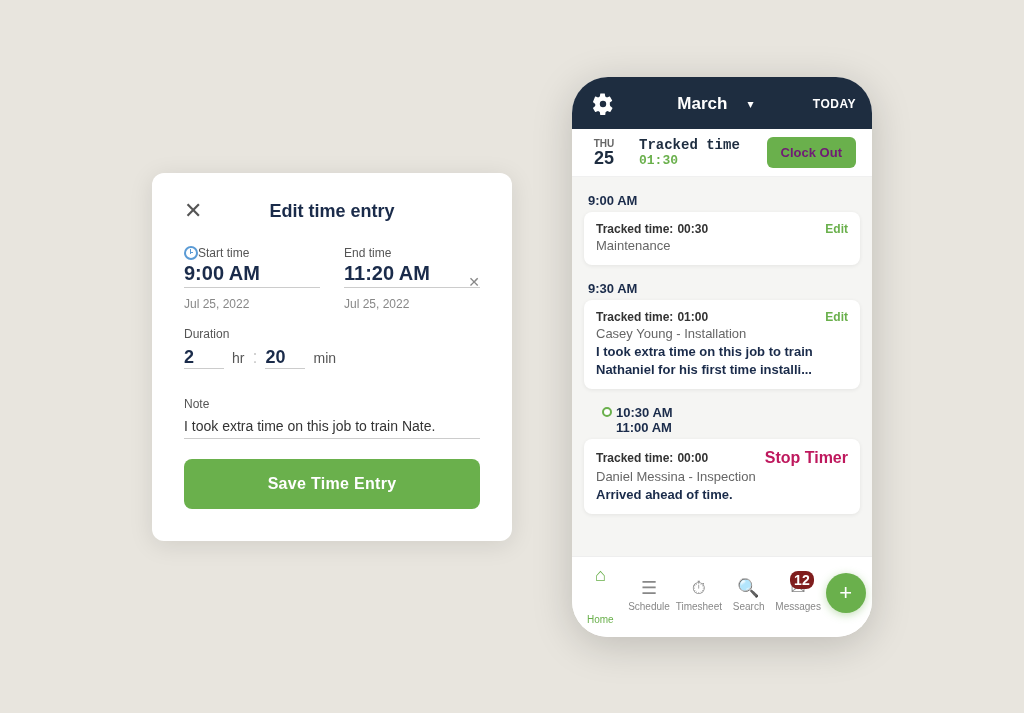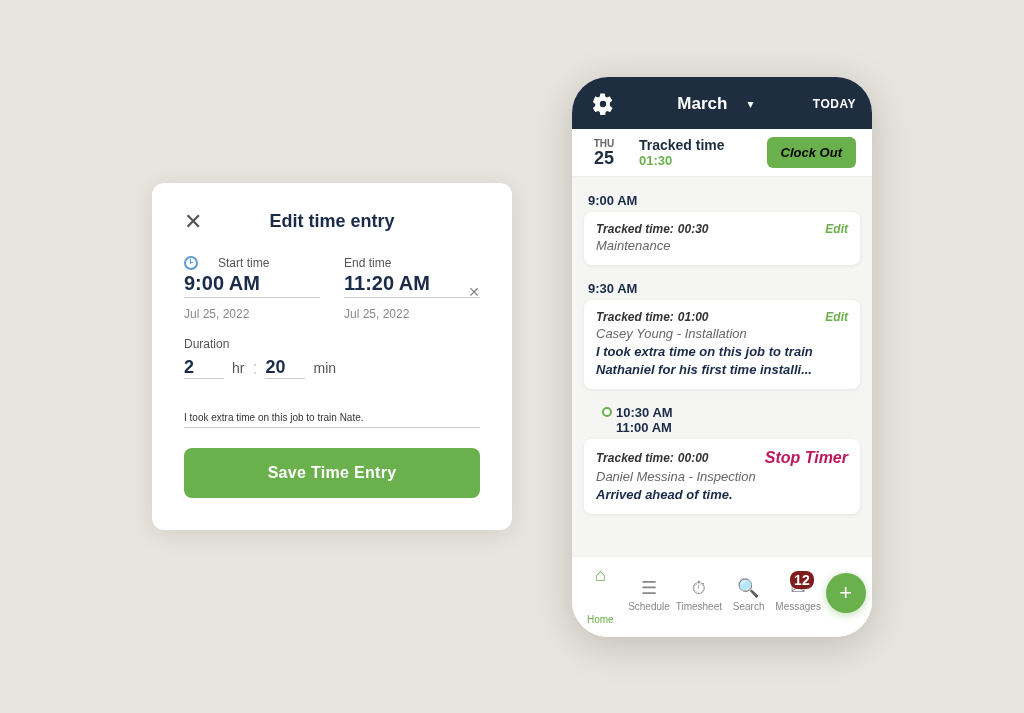--- a/index.html
+++ b/index.html
@@ -65,21 +65,21 @@
     .time-field {
       flex: 1;
       position: relative;
     }
     .time-label {
       font-size: 12px;
       color: #555;
       margin-bottom: 2px;
       display: flex;
       align-items: center;
-      gap: 20px;
+      gap: 0;
     }
     .clock-icon-small {
       width: 14px;
       height: 14px;
       border: 2px solid #5b9bd5;
       border-radius: 50%;
       display: inline-block;
       position: relative;
     }
     .clock-icon-small::after {
@@ -158,21 +158,21 @@
     }
     .note-label {
       font-size: 12px;
       color: #555;
       margin-bottom: 6px;
     }
     .note-input {
       width: 100%;
       border: none;
       border-bottom: 1.5px solid #ccc;
-      font-size: 10px;
+      font-size: 14px;
       color: #333;
       padding-bottom: 4px;
       background: transparent;
       outline: none;
       font-family: inherit;
     }
     .save-btn {
       width: 100%;
       background: #6ab04c;
       color: #fff;
@@ -263,41 +263,41 @@
       text-transform: uppercase;
     }
     .date-day-num {
       font-size: 18px;
       font-weight: 700;
       color: #1e2d40;
       line-height: 1;
     }
     .tracked-info {
       flex: 1;
+      font-family: Liberation Mono, monospace;
     }
     .tracked-title {
       font-size: 14px;
       font-weight: 700;
       color: #1e2d40;
     }
     .tracked-time-value {
       font-size: 13px;
       font-weight: 700;
       color: #6ab04c;
     }
     .clock-out-btn {
       background: #6ab04c;
-      color: #000000;
+      color: #701a75;
       border: none;
       border-radius: 6px;
       padding: 8px 14px;
       font-size: 13px;
       font-weight: 700;
       cursor: pointer;
-      font-style: italic;
     }
 
     
     .timeline {
       flex: 1;
       overflow-y: auto;
       padding: 8px 0 0;
       background: #f5f5f3;
     }
     .time-slot-label {
@@ -305,21 +305,20 @@
       font-weight: 700;
       color: #1a2b4a;
       padding: 8px 16px 4px;
     }
     .time-entry-card {
       background: #fff;
       margin: 0 12px 8px;
       border-radius: 8px;
       padding: 10px 12px;
       box-shadow: 0 1px 4px rgba(0,0,0,0.07);
-      font-style: italic;
     }
     .entry-header {
       display: flex;
       justify-content: space-between;
       align-items: center;
       margin-bottom: 2px;
     }
     .entry-tracked-label {
       font-size: 12px;
       font-weight: 600;
@@ -473,20 +472,21 @@
       <div class="duration-inputs">
         <input class="duration-input" type="text" value="2" style="">
         <span class="duration-unit">hr</span>
         <span style="color:#ccc;font-size:18px;">:</span>
         <input class="duration-input" type="text" value="20" style="">
         <span class="duration-unit">min</span>
       </div>
     </div>
 
     <div class="note-section">
+      <div class="note-label">Note</div>
       <input class="note-input" type="text" value="I took extra time on this job to train Nate." style="">
     </div>
 
     <button class="save-btn">Save Time Entry</button>
   </div>
 
   <div class="phone-wrapper">
     <div class="phone-inner">
 
       <div class="app-header">

